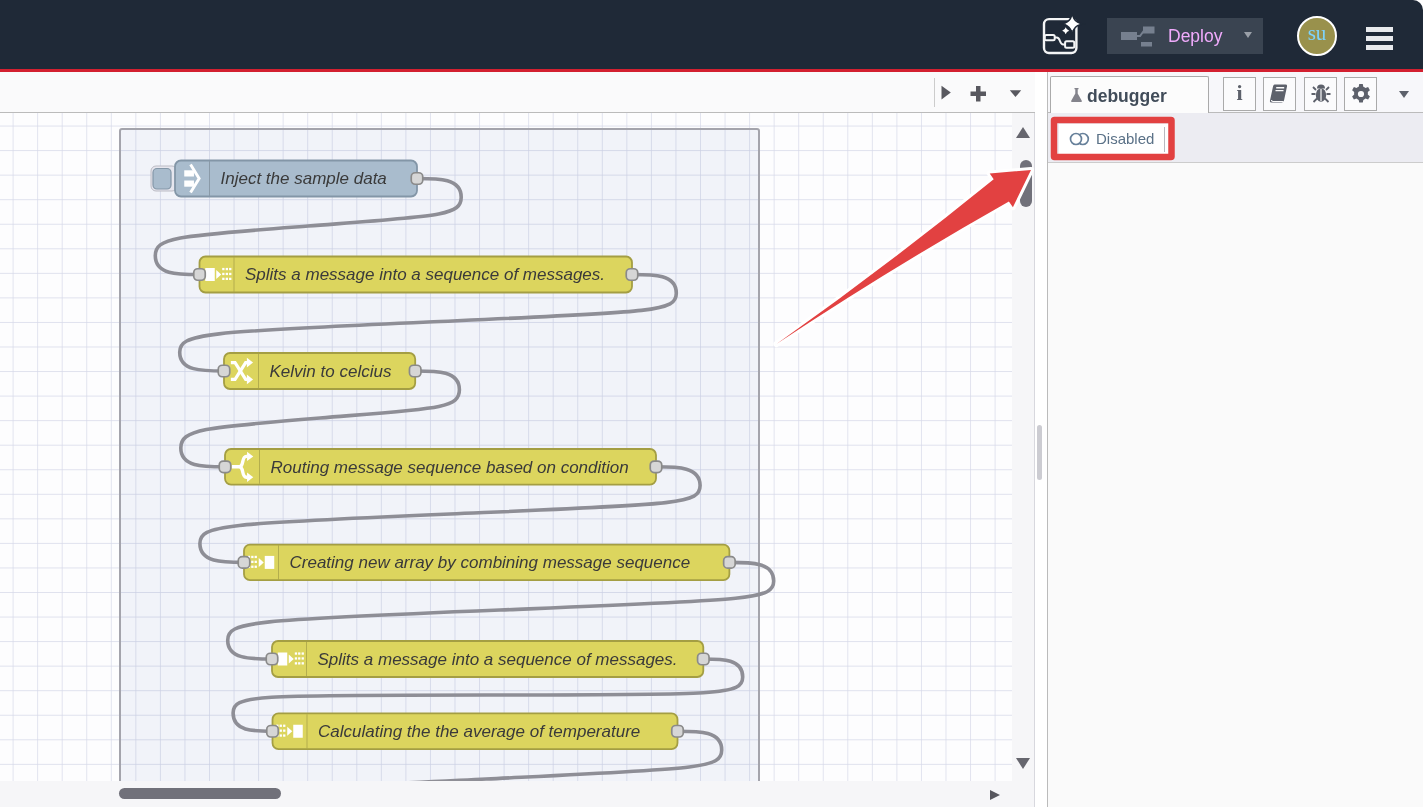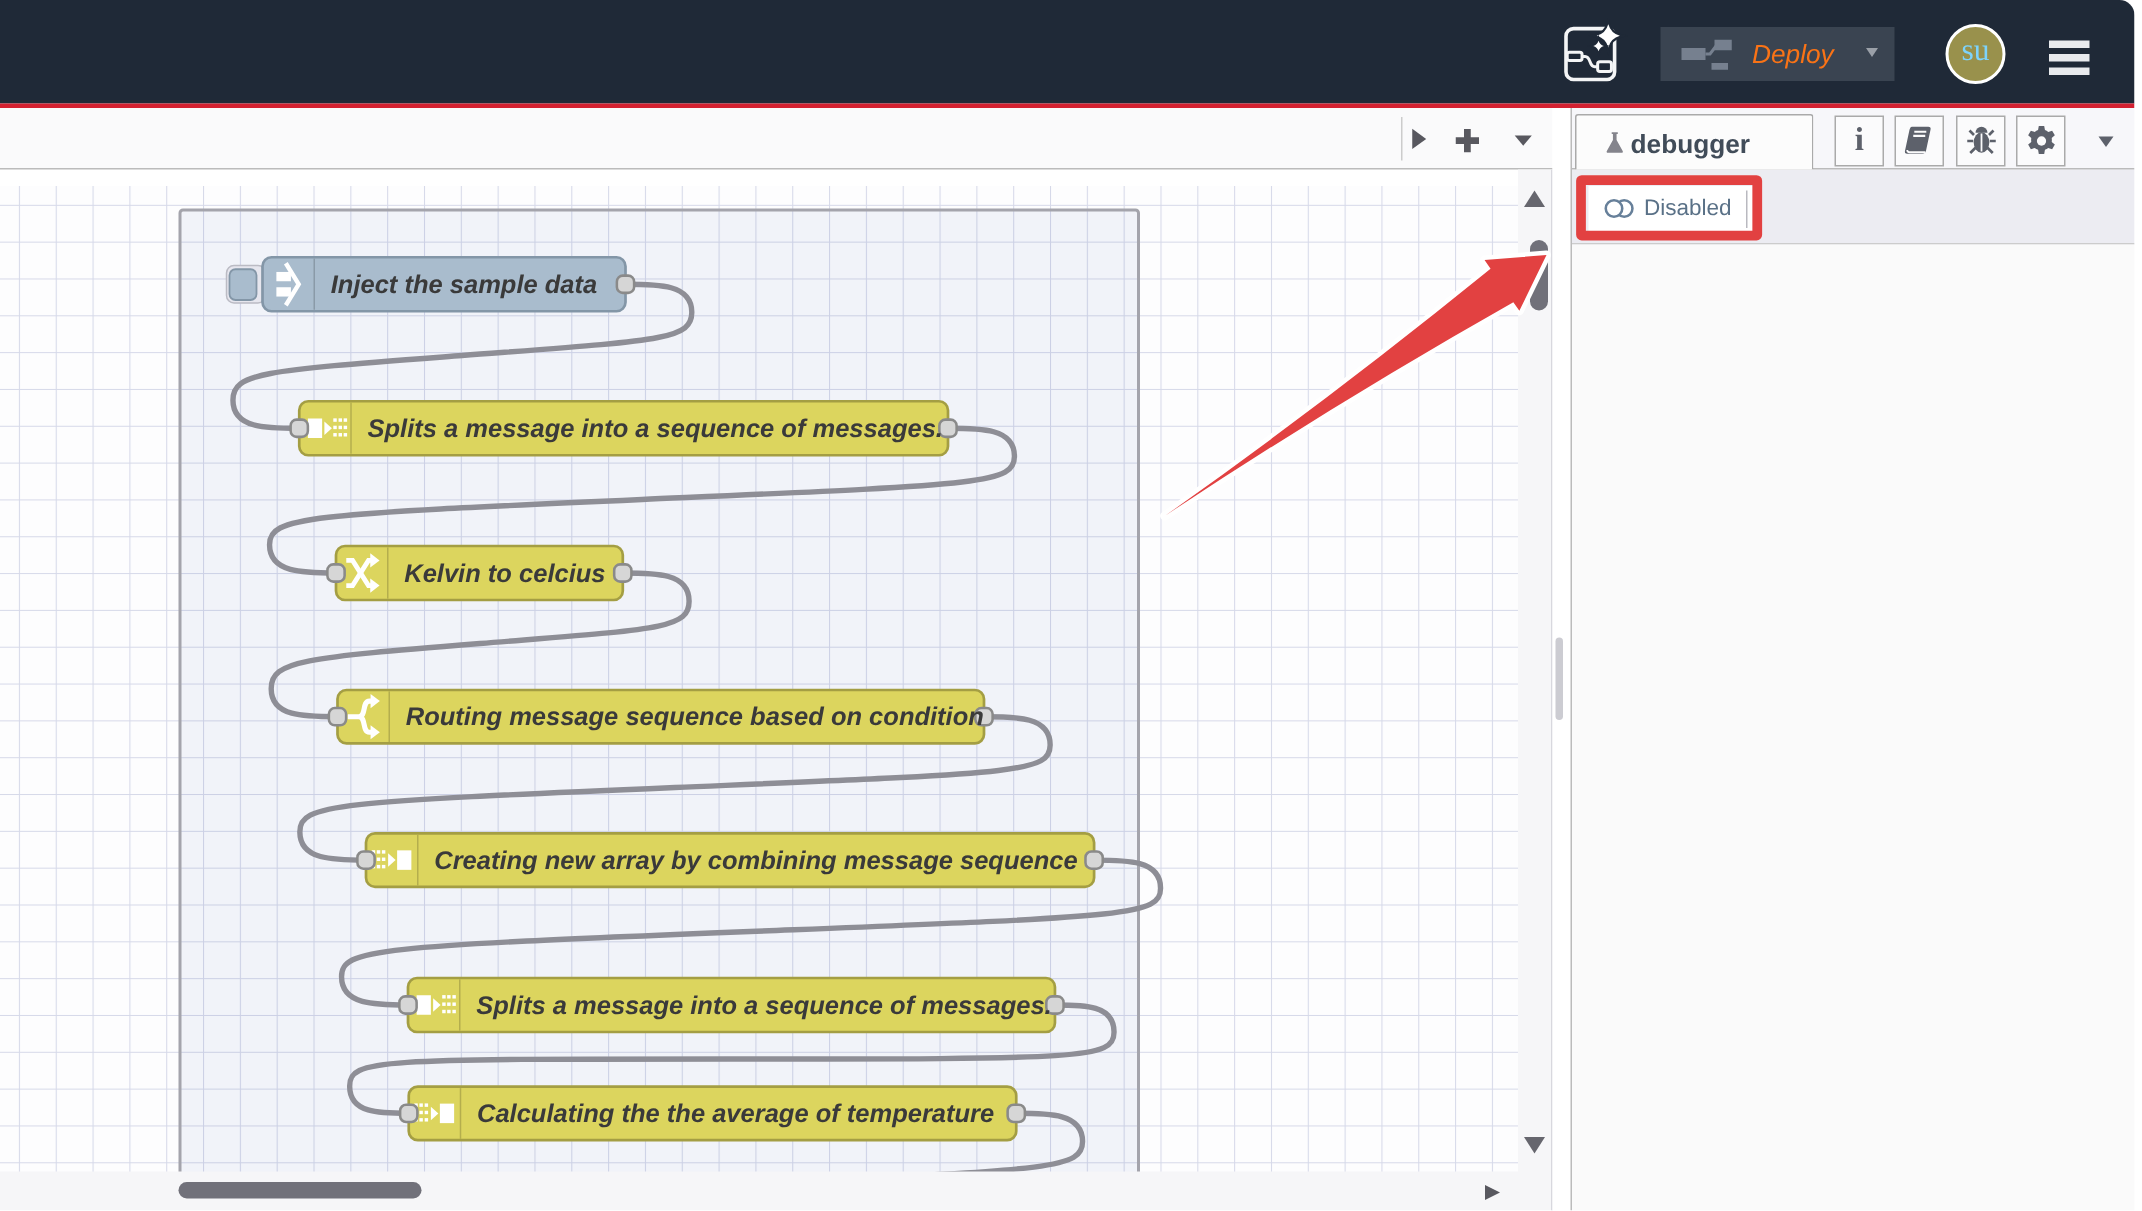--- a/index.html
+++ b/index.html
@@ -2,21 +2,21 @@
 <html><head>
 <meta charset="utf-8">
 <style>
 html,body{margin:0;padding:0;background:#fff;font-family:"Liberation Sans",sans-serif;}
 body{width:1428px;height:807px;overflow:hidden;}
 #app{position:absolute;left:0;top:0;width:1423px;height:807px;border-top-right-radius:10px;overflow:hidden;background:#fff;}
 #header{position:absolute;left:0;top:0;width:100%;height:69px;background:#1f2937;}
 #redline{position:absolute;left:0;top:69px;width:100%;height:3px;background:#d32030;}
 
 #tabstrip{position:absolute;left:0;top:72px;width:1035px;height:41px;background:#fafafb;border-bottom:1px solid #bbb;box-sizing:border-box;}
-#gridarea{position:absolute;left:0;top:124px;width:1012px;height:668px;background:#f0abfc;font-weight:bold;}
+#gridarea{position:absolute;left:0;top:113px;width:1012px;height:668px;background:#a3a3a3;}
 #vstrip{position:absolute;left:1012px;top:113px;width:23px;height:694px;background:#f6f6f8;border-right:1px solid #d8d8de;box-sizing:border-box;}
 #hstrip{position:absolute;left:0;top:781px;width:1012px;height:26px;background:#f6f6f8;}
 
 #gutter{position:absolute;left:1035px;top:72px;width:12px;height:735px;background:#fff;}
 #grip{position:absolute;left:1037px;top:425px;width:5px;height:55px;background:#ccccd2;border-radius:3px;}
 #sidebar{position:absolute;left:1047px;top:72px;width:376px;height:735px;background:#fafafa;border-left:1px solid #bbb;box-sizing:border-box;}
 #sbtabs{position:absolute;left:0;top:0;width:100%;height:41px;background:#f7f7fa;border-bottom:1px solid #bbb;box-sizing:border-box;}
 #sbtab{position:absolute;left:2px;top:4px;width:159px;height:37px;background:#fcfcfc;border:1px solid #aaa;border-bottom:none;border-radius:2px 2px 0 0;box-sizing:border-box;}
 #sbtab .lbl{position:absolute;left:36px;top:9px;font-size:17.5px;font-weight:bold;color:#414c59;}
 .sbbtn{position:absolute;top:5px;width:33px;height:34px;background:#fbfbfc;border:1px solid #aaa;box-sizing:border-box;text-align:center;}
@@ -39,21 +39,21 @@
     <path d="M34.2 4.2 Q35.9 10.2 41.9 11.9 Q35.9 13.6 34.2 19.6 Q32.5 13.6 26.5 11.9 Q32.5 10.2 34.2 4.2 Z" fill="#fff" stroke="#1f2937" stroke-width="3" paint-order="stroke"></path>
     <path d="M27.7 15.2 Q28.5 17.9 31.2 18.7 Q28.5 19.5 27.7 22.2 Q26.9 19.5 24.2 18.7 Q26.9 17.9 27.7 15.2 Z" fill="#fff" stroke="#1f2937" stroke-width="2.4" paint-order="stroke"></path>
   </svg>
   <div style="position:absolute;left:1107px;top:18px;width:156px;height:36px;background:#3a4451;"></div>
   <svg style="position:absolute;left:1118px;top:24px" width="40" height="24" viewBox="0 0 40 24">
     <rect x="3" y="8" width="16" height="8" fill="#76808f"></rect>
     <rect x="25" y="2.5" width="11.5" height="7" fill="#76808f"></rect>
     <rect x="23" y="18" width="11" height="4.5" fill="#76808f"></rect>
     <path d="M 19 12 h3 l4.5 -6 h1" fill="none" stroke="#76808f" stroke-width="2"></path>
   </svg>
-  <div style="position:absolute;left:1168px;top:26px;font-size:17.5px;color:#f97316;font-style:italic;">Deploy</div>
+  <div style="position:absolute;left:1168px;top:26px;font-size:17.5px;color:#f0abfc;">Deploy</div>
   <div class="tri" style="left:1244px;top:32px;border-left:4.8px solid transparent;border-right:4.8px solid transparent;border-top:6.6px solid #9aa0a8;"></div>
   <div style="position:absolute;left:1297px;top:16px;width:40px;height:40px;border-radius:50%;background:#99914c;border:2.6px solid #fff;box-sizing:border-box;"></div>
   <div style="position:absolute;left:1297px;top:21px;width:40px;text-align:center;font-family:'Liberation Serif',serif;font-size:21px;color:#7dd3fc;">su</div>
   <div style="position:absolute;left:1366px;top:27px;width:27px;height:4.6px;background:#e8eaed;"></div>
   <div style="position:absolute;left:1366px;top:36px;width:27px;height:4.6px;background:#e8eaed;"></div>
   <div style="position:absolute;left:1366px;top:45px;width:27px;height:4.6px;background:#e8eaed;"></div>
 </div>
 <div id="redline"></div>
 <div id="tabstrip">
   <div style="position:absolute;left:934px;top:6px;width:1px;height:29px;background:#ccc;"></div>

